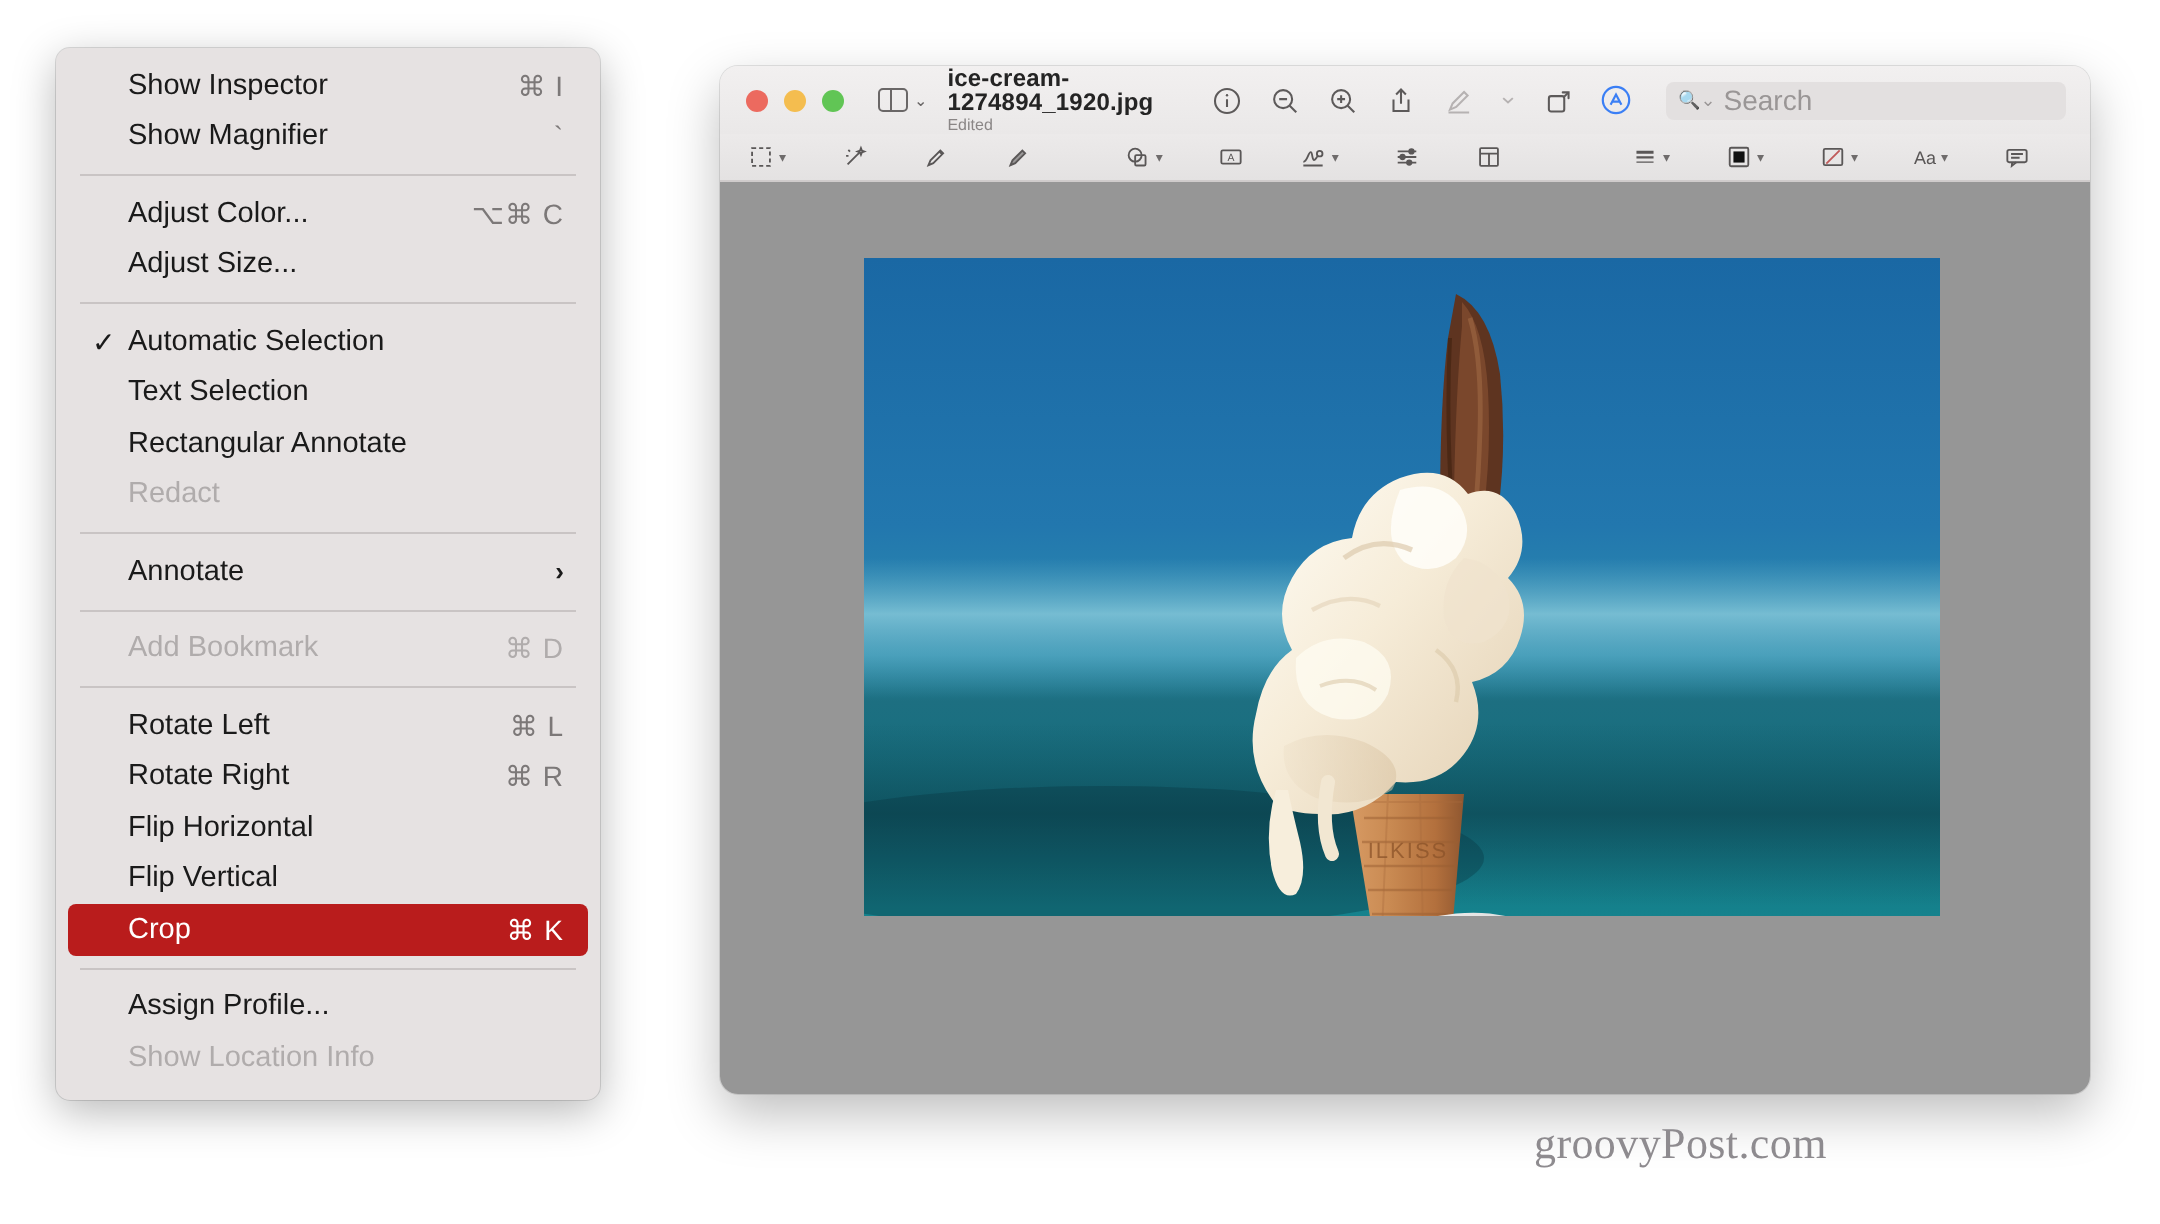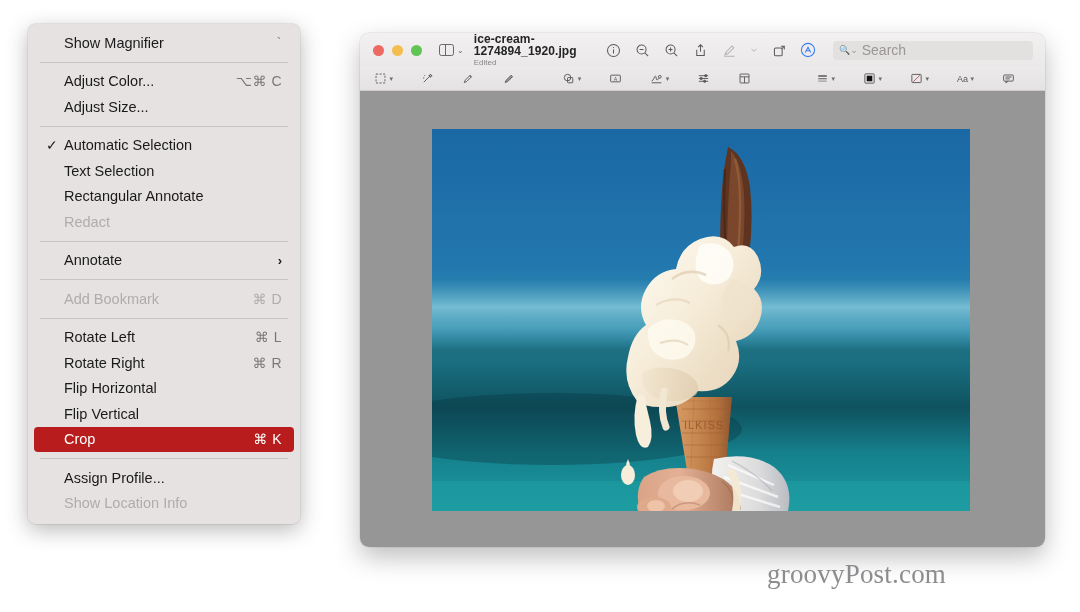--- a/index.html
+++ b/index.html
@@ -108,41 +108,46 @@
   .mt svg { display: block; }
   .mt .cv { font-size: 7px; color: #6f6c6c; }
   .mt-gap { width: 14px; }
 
   .canvas {
     position: absolute; left: 0; right: 0; top: 58px; bottom: 0;
     background: #969696;
   }
   .photo {
     position: absolute; left: 72px; top: 38px;
-    width: 538px; height: 382px;
+    width: 538px; height: 329px;
     overflow: hidden;
     background: #1f6ea8;
   }
   .photo svg { display: block; }
 
   .watermark {
     position: absolute; left: 767px; top: 559px;
     font-family: "Liberation Serif", serif;
-    font-size: 27px;
+    font-size: 22px;
     color: #8e8b8f;
     letter-spacing: .2px;
   }
 </style>
 </head>
 <body>
 
 <div id="root">
 
   <div class="menu">
 
+    <div class="mi">
+      <span class="tick"></span>
+      <span class="lbl">Show Inspector</span>
+      <span class="key">⌘ I</span>
+    </div>
 
     <div class="mi">
       <span class="tick"></span>
       <span class="lbl">Show Magnifier</span>
       <span class="key">`</span>
     </div>
 
     <div class="sep"></div>
 
     <div class="mi">

